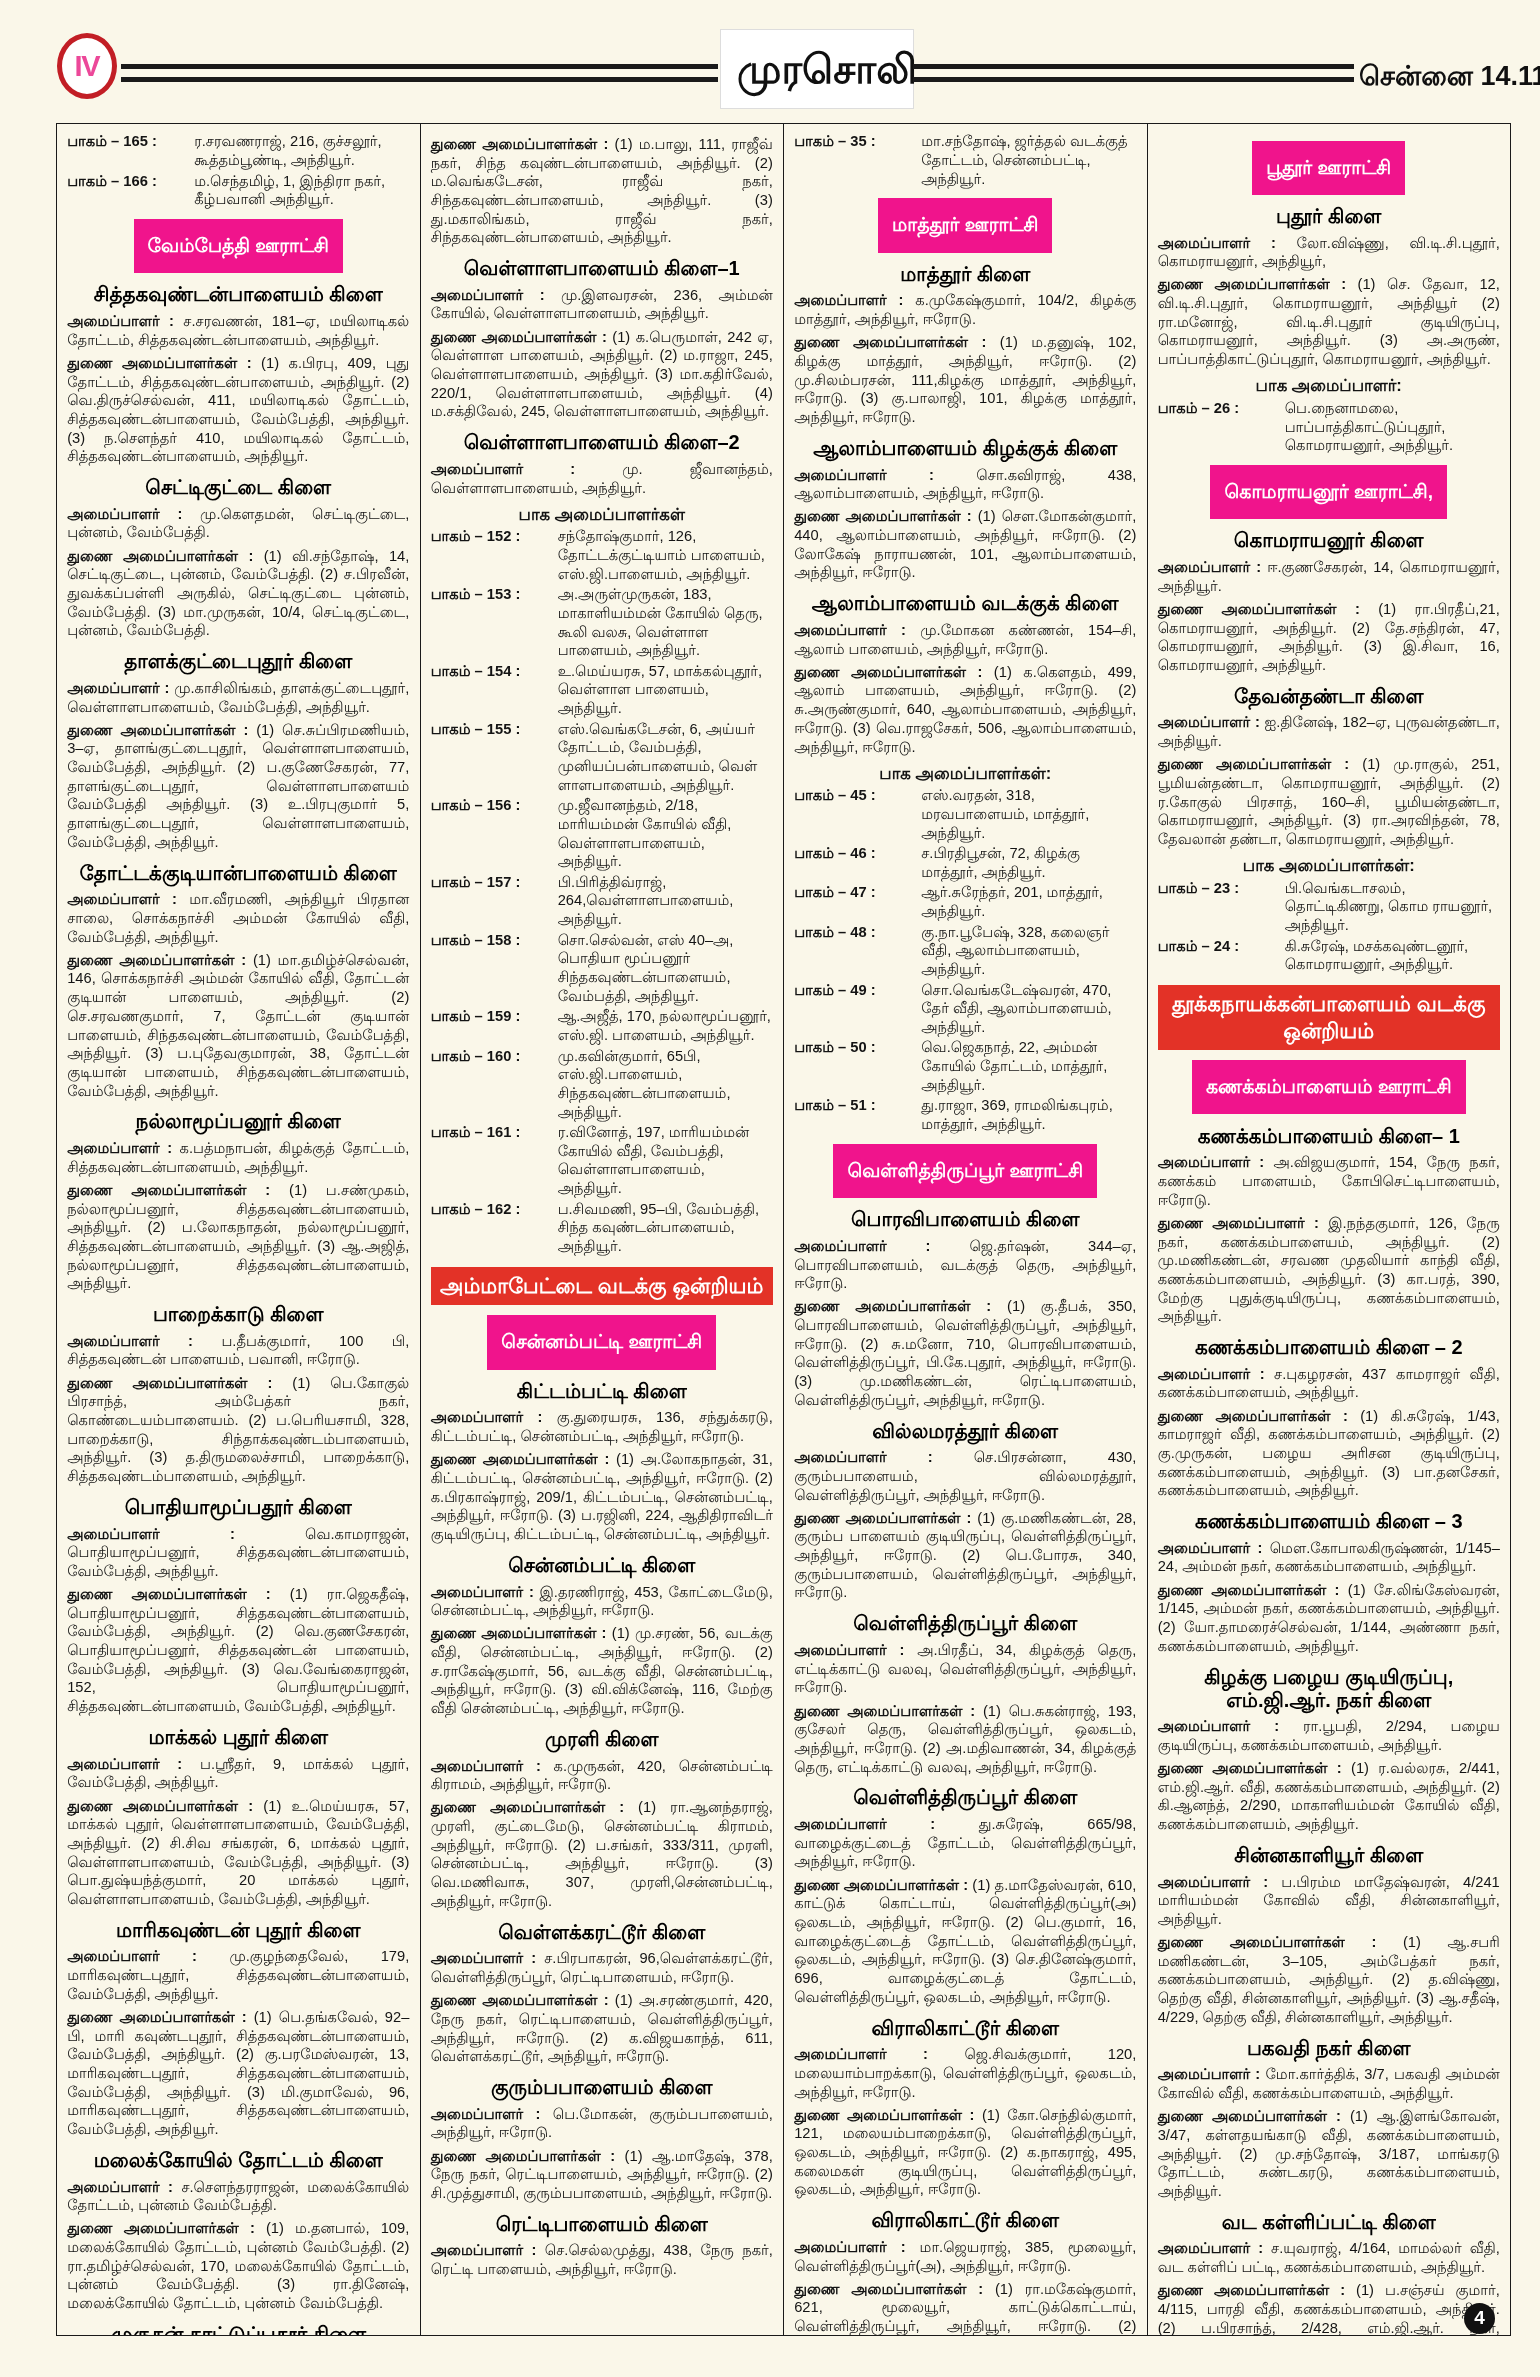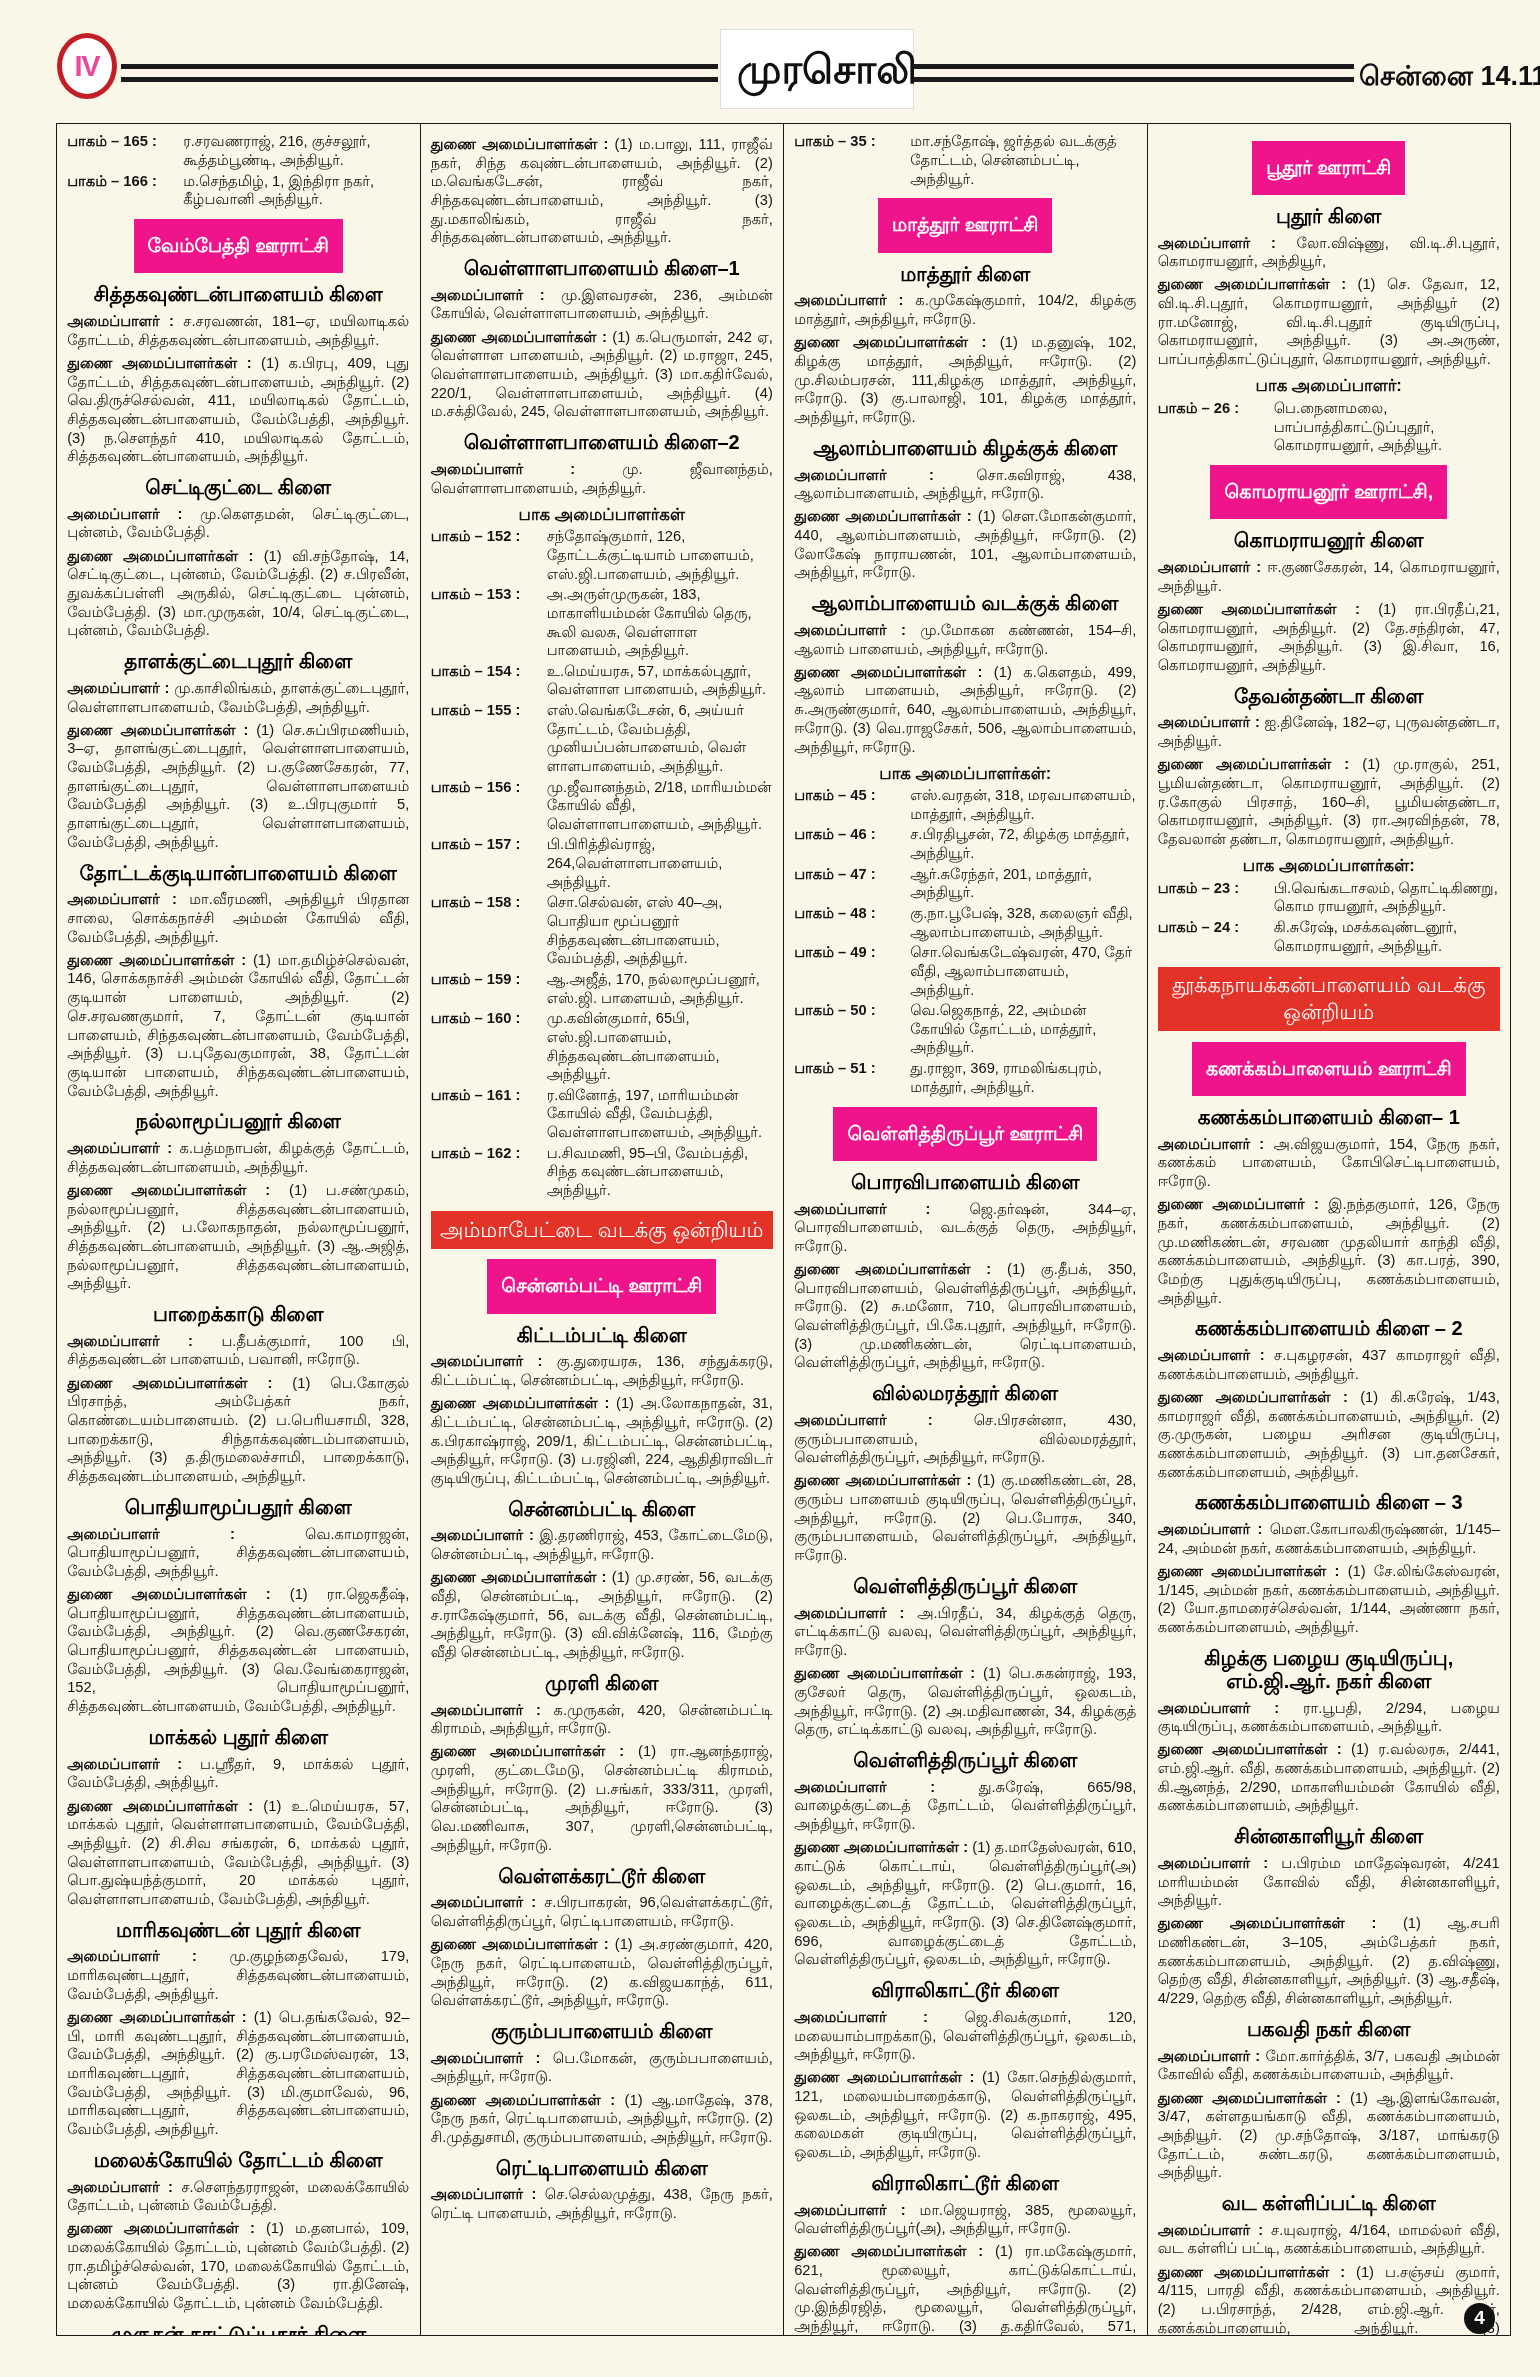--- a/index.html
+++ b/index.html
@@ -27,27 +27,27 @@
   .logo-title{font-weight:bold;font-size:40px;color:#101010;}
   .city-date{position:absolute;left:1359px;top:59px;width:176px;font-weight:bold;font-size:27px;color:#101010;white-space:nowrap;}
   
   .content-frame{
     position:absolute;left:56px;top:123px;width:1455px;height:2213px;
     border:1.9px solid #1a1a1a;display:flex;box-sizing:border-box;background:#FAF7E9;
   }
   .col{flex:1 1 0;padding:6.4px 10.2px;overflow:hidden;box-sizing:border-box;}
   .col + .col{border-left:1.3px solid #1a1a1a;}
   
-  .pagam{display:flex;gap:6px;margin:1.9px 0;}
+  .pagam{display:flex;gap:17px;margin:1.9px 0;}
   .pg-label{min-width:110px;font-weight:bold;white-space:nowrap;}
   .pg-text{flex:1;text-align:left;}
   .para{text-align:justify;margin:4.5px 0;}
   .para .lbl{font-weight:bold;}
   .branch-head{color:#000000;font-weight:bold;text-align:center;font-size:20px;line-height:1.15;margin:10.2px 0 5.7px;}
-  .union-banner{background:#E33227;color:#fff;font-weight:normal;text-align:center;font-size:21px;padding:5.7px 2.6px;margin:11.5px 0 6.4px;}
+  .union-banner{background:#E33227;color:#fff;font-weight:bold;text-align:center;font-size:21px;padding:5.7px 2.6px;margin:11.5px 0 6.4px;}
   .panchayat-wrap{text-align:center;margin:10.2px 0 3.8px;}
   .panchayat-banner{display:inline-block;background:#F0148C;color:#fff;font-weight:bold;font-size:19px;padding:15px 14px;}
   .subhead{font-weight:bold;text-align:center;font-size:16.6px;margin:6.4px 0 2.6px;}
   
   .page-badge{
     position:absolute;left:1464px;top:2303px;width:31px;height:31px;border-radius:50%;
     background:#111;color:#fff;display:flex;align-items:center;justify-content:center;
     font-weight:bold;font-size:19px;
   }
 </style>

